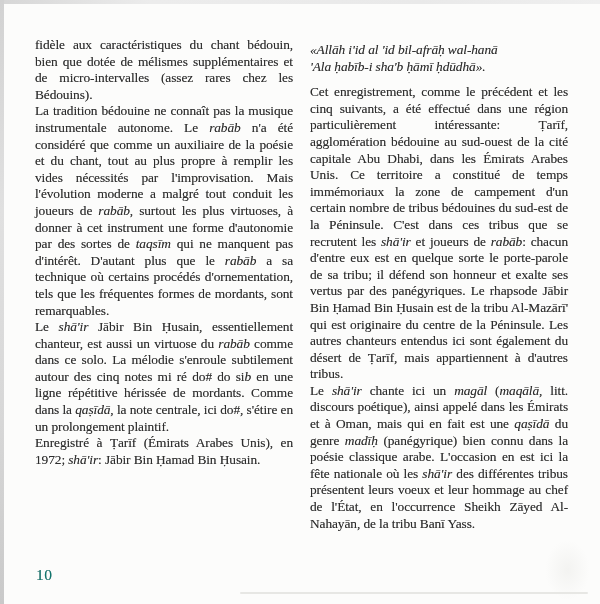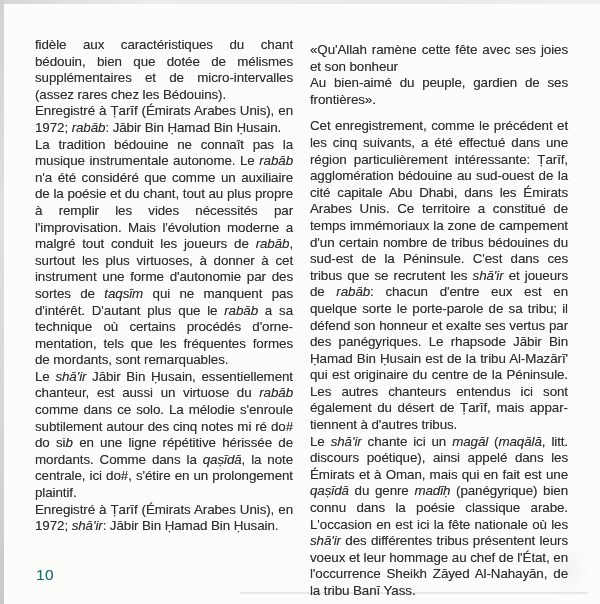--- a/index.html
+++ b/index.html
@@ -6,21 +6,21 @@
     margin: 0;
     padding: 0;
     background: #ffffff;
   }
   .page {
     position: relative;
     width: 600px;
     height: 604px;
     background: #fcfcfb;
     overflow: hidden;
-    font-family: Liberation Sans, sans-serif;
+    font-family: Liberation Serif, serif;
     color: #2e2e2e;
   }
   .edge-top {
     position: absolute;
     top: 0; left: 0; right: 0;
     height: 4px;
     background: linear-gradient(90deg, #d6d6d6, #ececec 25%, #e9e9e9 70%, #efefef);
   }
   .edge-left {
     position: absolute;
@@ -94,33 +94,32 @@
   <div class="edge-top"></div>
   <div class="edge-left"></div>
   <div class="corner-blot"></div>
   <div class="edge-bottom-shadow"></div>
 
   <div class="columns">
 
     <div class="col col-left">
       <p><span>fidèle aux caractéristiques du chant bédouin, bien que dotée de mélismes supplémen­taires et de micro-intervalles (assez rares chez les Bédouins).</span></p>
 
-      <p><span>Enregistré à Ṭarīf (Émirats Arabes Unis), en 1972; </span><span class="it">rabāb</span><span>: Jābir Bin Ḥamad Bin Ḥusain.</span></p>
       <p><span>La tradition bédouine ne connaît pas la musique instrumentale autonome. Le </span><span class="it">rabāb</span><span> n'a été considéré que comme un auxiliaire de la poésie et du chant, tout au plus propre à remplir les vides nécessités par l'improvisation. Mais l'évolution moderne a malgré tout conduit les joueurs de </span><span class="it">rabāb</span><span>, surtout les plus virtuoses, à donner à cet instrument une forme d'autonomie par des sortes de </span><span class="it">taqsīm</span><span> qui ne manquent pas d'intérêt. D'autant plus que le </span><span class="it">rabāb</span><span> a sa technique où certains procédés d'orne­mentation, tels que les fréquentes formes de mordants, sont remarquables.</span></p>
       <p><span>Le </span><span class="it">shā'ir</span><span> Jābir Bin Ḥusain, essentiellement chanteur, est aussi un virtuose du </span><span class="it">rabāb</span><span> comme dans ce solo. La mélodie s'enroule subtilement autour des cinq notes mi ré do# do si</span><span class="it">b</span><span> en une ligne répétitive hérissée de mordants. Comme dans la </span><span class="it">qaṣīdā</span><span>, la note centrale, ici do#, s'étire en un prolongement plaintif.</span></p>
 
       <p><span>Enregistré à Ṭarīf (Émirats Arabes Unis), en 1972; </span><span class="it">shā'ir</span><span>: Jābir Bin Ḥamad Bin Ḥusain.</span></p>
     </div>
 
     <div class="col col-right">
+      <div class="poem">
+        <div>«Allāh i'id al 'id bil-afrāḥ wal-hanā</div>
+        <div>'Ala ḥabīb-i sha'b ḥāmī ḥdūdhā».</div>
+      </div>
 
-      <div class="translation">
-        <div>«Qu'Allah ramène cette fête avec ses joies et son bonheur</div>
-        <div>Au bien-aimé du peuple, gardien de ses frontières».</div>
-      </div>
 
       <p><span>Cet enregistrement, comme le précédent et les cinq suivants, a été effectué dans une région particulièrement intéressante: Ṭarīf, agglomération bédouine au sud-ouest de la cité capitale Abu Dhabi, dans les Émirats Arabes Unis. Ce territoire a constitué de temps immémoriaux la zone de campement d'un certain nombre de tribus bédouines du sud-est de la Péninsule. C'est dans ces tribus que se recrutent les </span><span class="it">shā'ir</span><span> et joueurs de </span><span class="it">rabāb</span><span>: chacun d'entre eux est en quelque sorte le porte-parole de sa tribu; il défend son honneur et exalte ses vertus par des panégyriques. Le rhapsode Jābir Bin Ḥamad Bin Ḥusain est de la tribu Al-Mazārī' qui est originaire du centre de la Péninsule. Les autres chanteurs entendus ici sont égale­ment du désert de Ṭarīf, mais appar­tiennent à d'autres tribus.</span></p>
       <p><span>Le </span><span class="it">shā'ir</span><span> chante ici un </span><span class="it">magāl</span><span> (</span><span class="it">maqālā</span><span>, litt. discours poétique), ainsi appelé dans les Émirats et à Oman, mais qui en fait est une </span><span class="it">qaṣīdā</span><span> du genre </span><span class="it">madīḥ</span><span> (panégyrique) bien connu dans la poésie classique arabe. L'occasion en est ici la fête nationale où les </span><span class="it">shā'ir</span><span> des différentes tribus présentent leurs voeux et leur hommage au chef de l'État, en l'occurrence Sheikh Zāyed Al-Nahayān, de la tribu Banī Yass.</span></p>
     </div>
 
   </div>
 
   <div class="page-number">10</div>
 </div>
 

